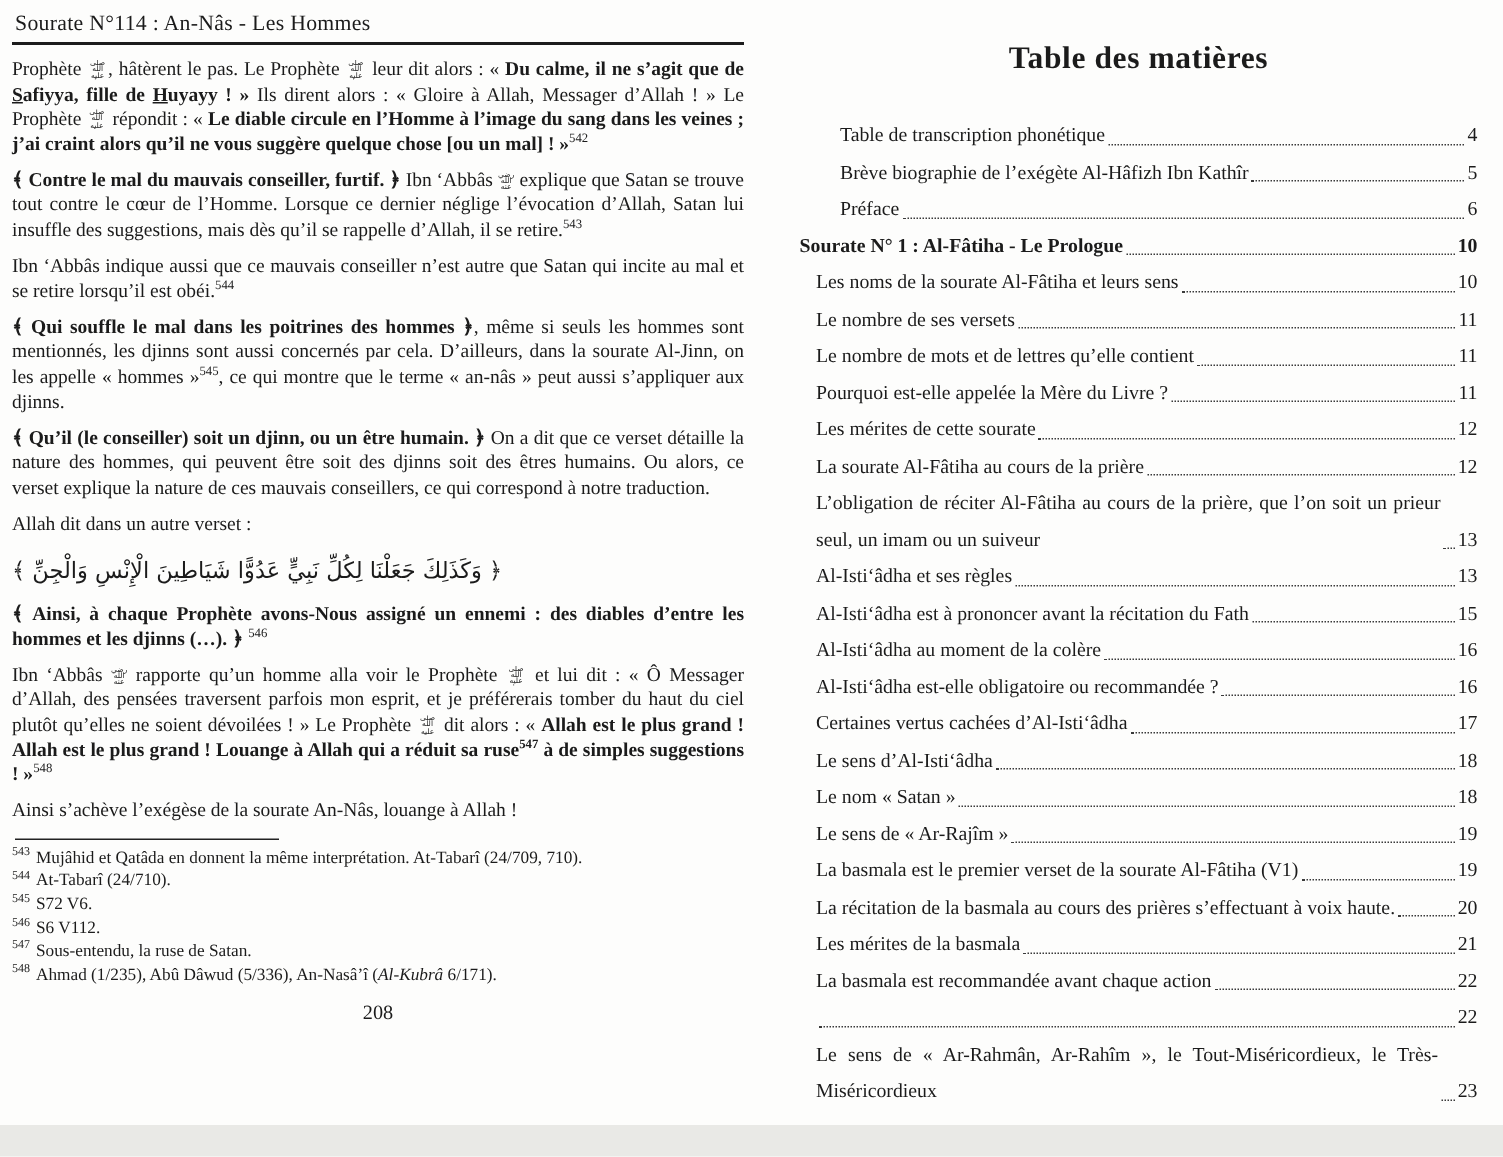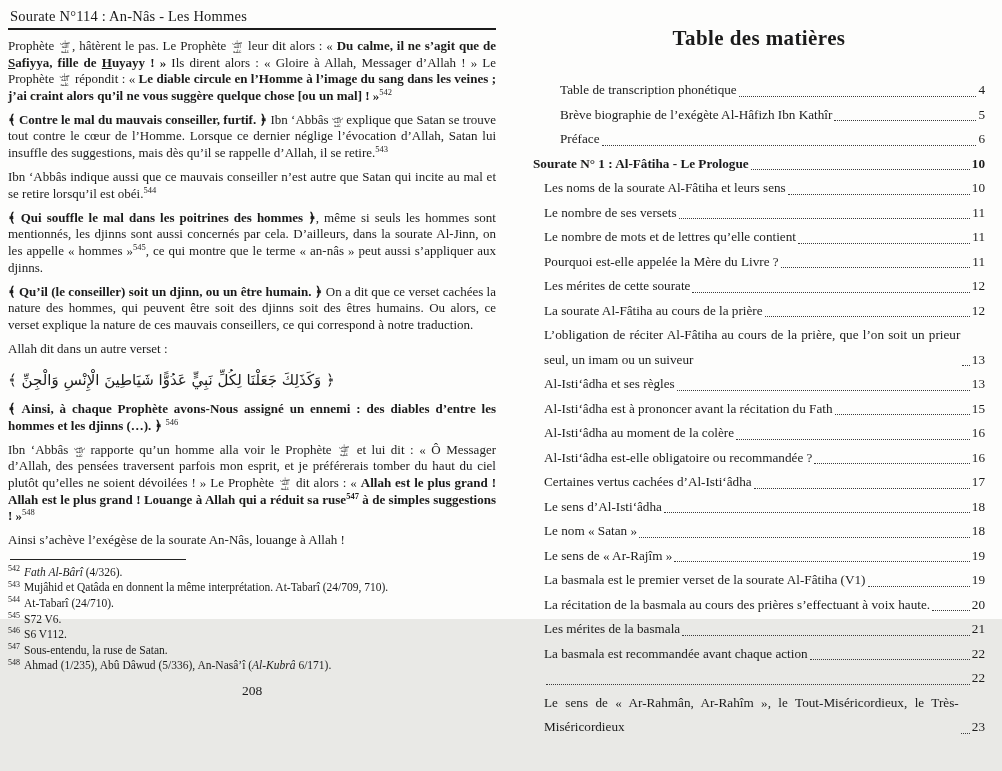--- a/index.html
+++ b/index.html
@@ -3,21 +3,21 @@
 <meta charset="utf-8">
 <style>
   html,body{margin:0;padding:0;}
   body{
     width:1002px;height:771px;overflow:hidden;
     background:#e9e9e6;
     font-family:"Liberation Serif", serif;
     color:#1b1b1b;
   }
   .spread{
-    position:relative;width:1002px;height:619px;background:#fdfdfc;
+    position:relative;width:1002px;height:750px;background:#fdfdfc;
   }
   
   .page-left{
     position:absolute;left:8px;top:4px;width:488px;
   }
   .header{
     font-size:14.5px;
     padding:4px 0 3px 2px;
     border-bottom:2px solid #1c1c1c;
     margin-bottom:8px;
@@ -79,38 +79,37 @@
     <div class="paras">
 
         <p class="para"><span>Prophète </span><span class="pbuh">صلى الله عليه وسلم</span><span>, hâtèrent le pas. Le Prophète </span><span class="pbuh">صلى الله عليه وسلم</span><span> leur dit alors : « </span><span class="b">Du calme, il ne s’agit que de </span><span class="b u">S</span><span class="b">afiyya, fille de </span><span class="b u">H</span><span class="b">uyayy ! »</span><span> Ils dirent alors : « Gloire à Allah, Messager d’Allah ! » Le Prophète </span><span class="pbuh">صلى الله عليه وسلم</span><span> répondit : « </span><span class="b">Le diable circule en l’Homme à l’image du sang dans les veines ; j’ai craint alors qu’il ne vous suggère quelque chose [ou un mal] ! »</span><sup>542</sup></p>
 
         <p class="para"><span class="b">﴾ Contre le mal du mauvais conseiller, furtif. ﴿</span><span> Ibn ‘Abbâs </span><span class="raa">رضي الله عنه</span><span> explique que Satan se trouve tout contre le cœur de l’Homme. Lorsque ce dernier néglige l’évocation d’Allah, Satan lui insuffle des suggestions, mais dès qu’il se rappelle d’Allah, il se retire.</span><sup>543</sup></p>
 
         <p class="para"><span>Ibn ‘Abbâs indique aussi que ce mauvais conseiller n’est autre que Satan qui incite au mal et se retire lorsqu’il est obéi.</span><sup>544</sup></p>
 
         <p class="para"><span class="b">﴾ Qui souffle le mal dans les poitrines des hommes ﴿</span><span>, même si seuls les hommes sont mentionnés, les djinns sont aussi concernés par cela. D’ailleurs, dans la sourate Al-Jinn, on les appelle « hommes »</span><sup>545</sup><span>, ce qui montre que le terme « an-nâs » peut aussi s’appliquer aux djinns.</span></p>
 
-        <p class="para"><span class="b">﴾ Qu’il (le conseiller) soit un djinn, ou un être humain. ﴿</span><span> On a dit que ce verset cachées la nature des hommes, qui peuvent être soit des djinns soit des êtres humains. Ou alors, ce verset explique la nature de ces mauvais conseillers, ce qui correspond à notre traduction.</span></p>
+        <p class="para"><span class="b">﴾ Qu’il (le conseiller) soit un djinn, ou un être humain. ﴿</span><span> On a dit que ce verset détaille la nature des hommes, qui peuvent être soit des djinns soit des êtres humains. Ou alors, ce verset explique la nature de ces mauvais conseillers, ce qui correspond à notre traduction.</span></p>
 
         <p class="para"><span>Allah dit dans un autre verset :</span></p>
 
         <p class="para arabic"><span class="ar">﴿ وَكَذَلِكَ جَعَلْنَا لِكُلِّ نَبِيٍّ عَدُوًّا شَيَاطِينَ الْإِنْسِ وَالْجِنِّ ﴾</span></p>
 
         <p class="para"><span class="b">﴾ Ainsi, à chaque Prophète avons-Nous assigné un ennemi : des diables d’entre les hommes et les djinns (…). ﴿ </span><sup>546</sup></p>
 
         <p class="para"><span>Ibn ‘Abbâs </span><span class="raa">رضي الله عنه</span><span> rapporte qu’un homme alla voir le Prophète </span><span class="pbuh">صلى الله عليه وسلم</span><span> et lui dit : « Ô Messager d’Allah, des pensées traversent parfois mon esprit, et je préférerais tomber du haut du ciel plutôt qu’elles ne soient dévoilées ! » Le Prophète </span><span class="pbuh">صلى الله عليه وسلم</span><span> dit alors : « </span><span class="b">Allah est le plus grand ! Allah est le plus grand ! Louange à Allah qui a réduit sa ruse</span><sup class="b">547</sup><span class="b"> à de simples suggestions ! »</span><sup>548</sup></p>
 
         <p class="para"><span>Ainsi s’achève l’exégèse de la sourate An-Nâs, louange à Allah !</span></p>
       </div>
 
     <div class="fn-sep"></div>
 
     <div class="footnotes">
 
-        <div class="footnote"><sup class="fn-num">542</sup><span><span class="i">Fath Al-Bârî</span><span> (4/326).</span></span></div>
 
         <div class="footnote"><sup class="fn-num">543</sup><span><span>Mujâhid et Qatâda en donnent la même interprétation. At-Tabarî (24/709, 710).</span></span></div>
 
         <div class="footnote"><sup class="fn-num">544</sup><span><span>At-Tabarî (24/710).</span></span></div>
 
         <div class="footnote"><sup class="fn-num">545</sup><span><span>S72 V6.</span></span></div>
 
         <div class="footnote"><sup class="fn-num">546</sup><span><span>S6 V112.</span></span></div>
 
         <div class="footnote"><sup class="fn-num">547</sup><span><span>Sous-entendu, la ruse de Satan.</span></span></div>

